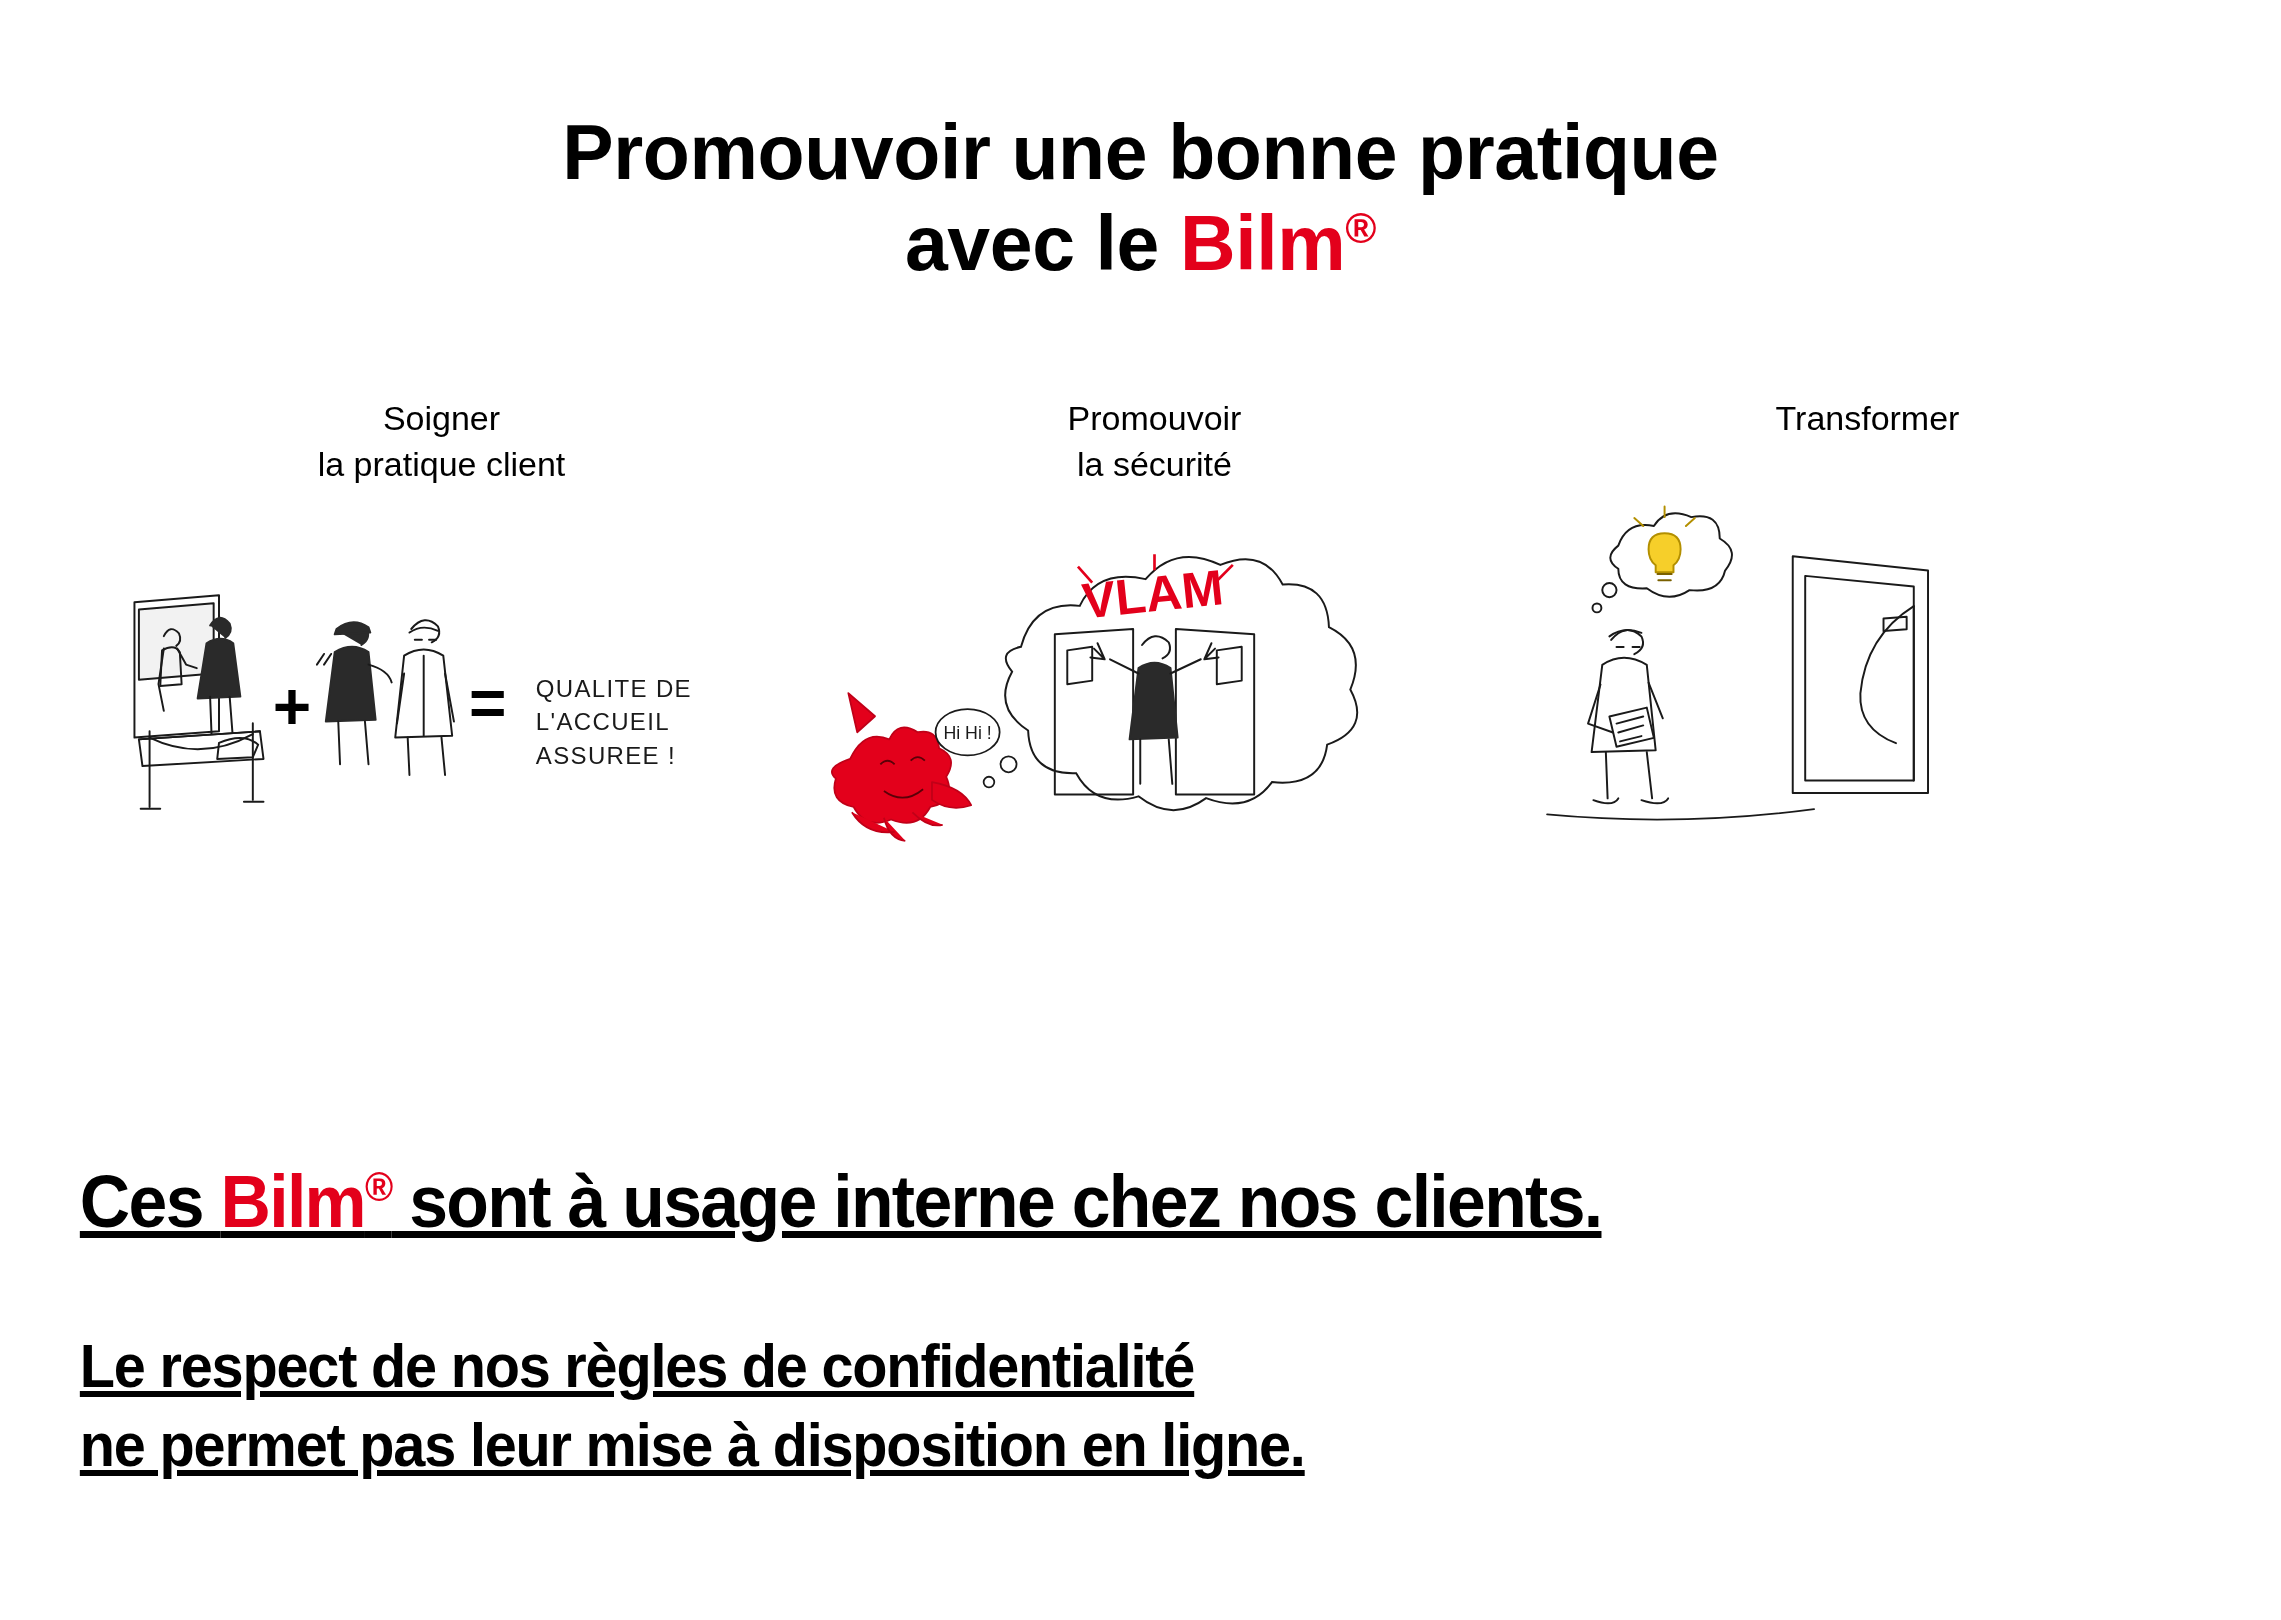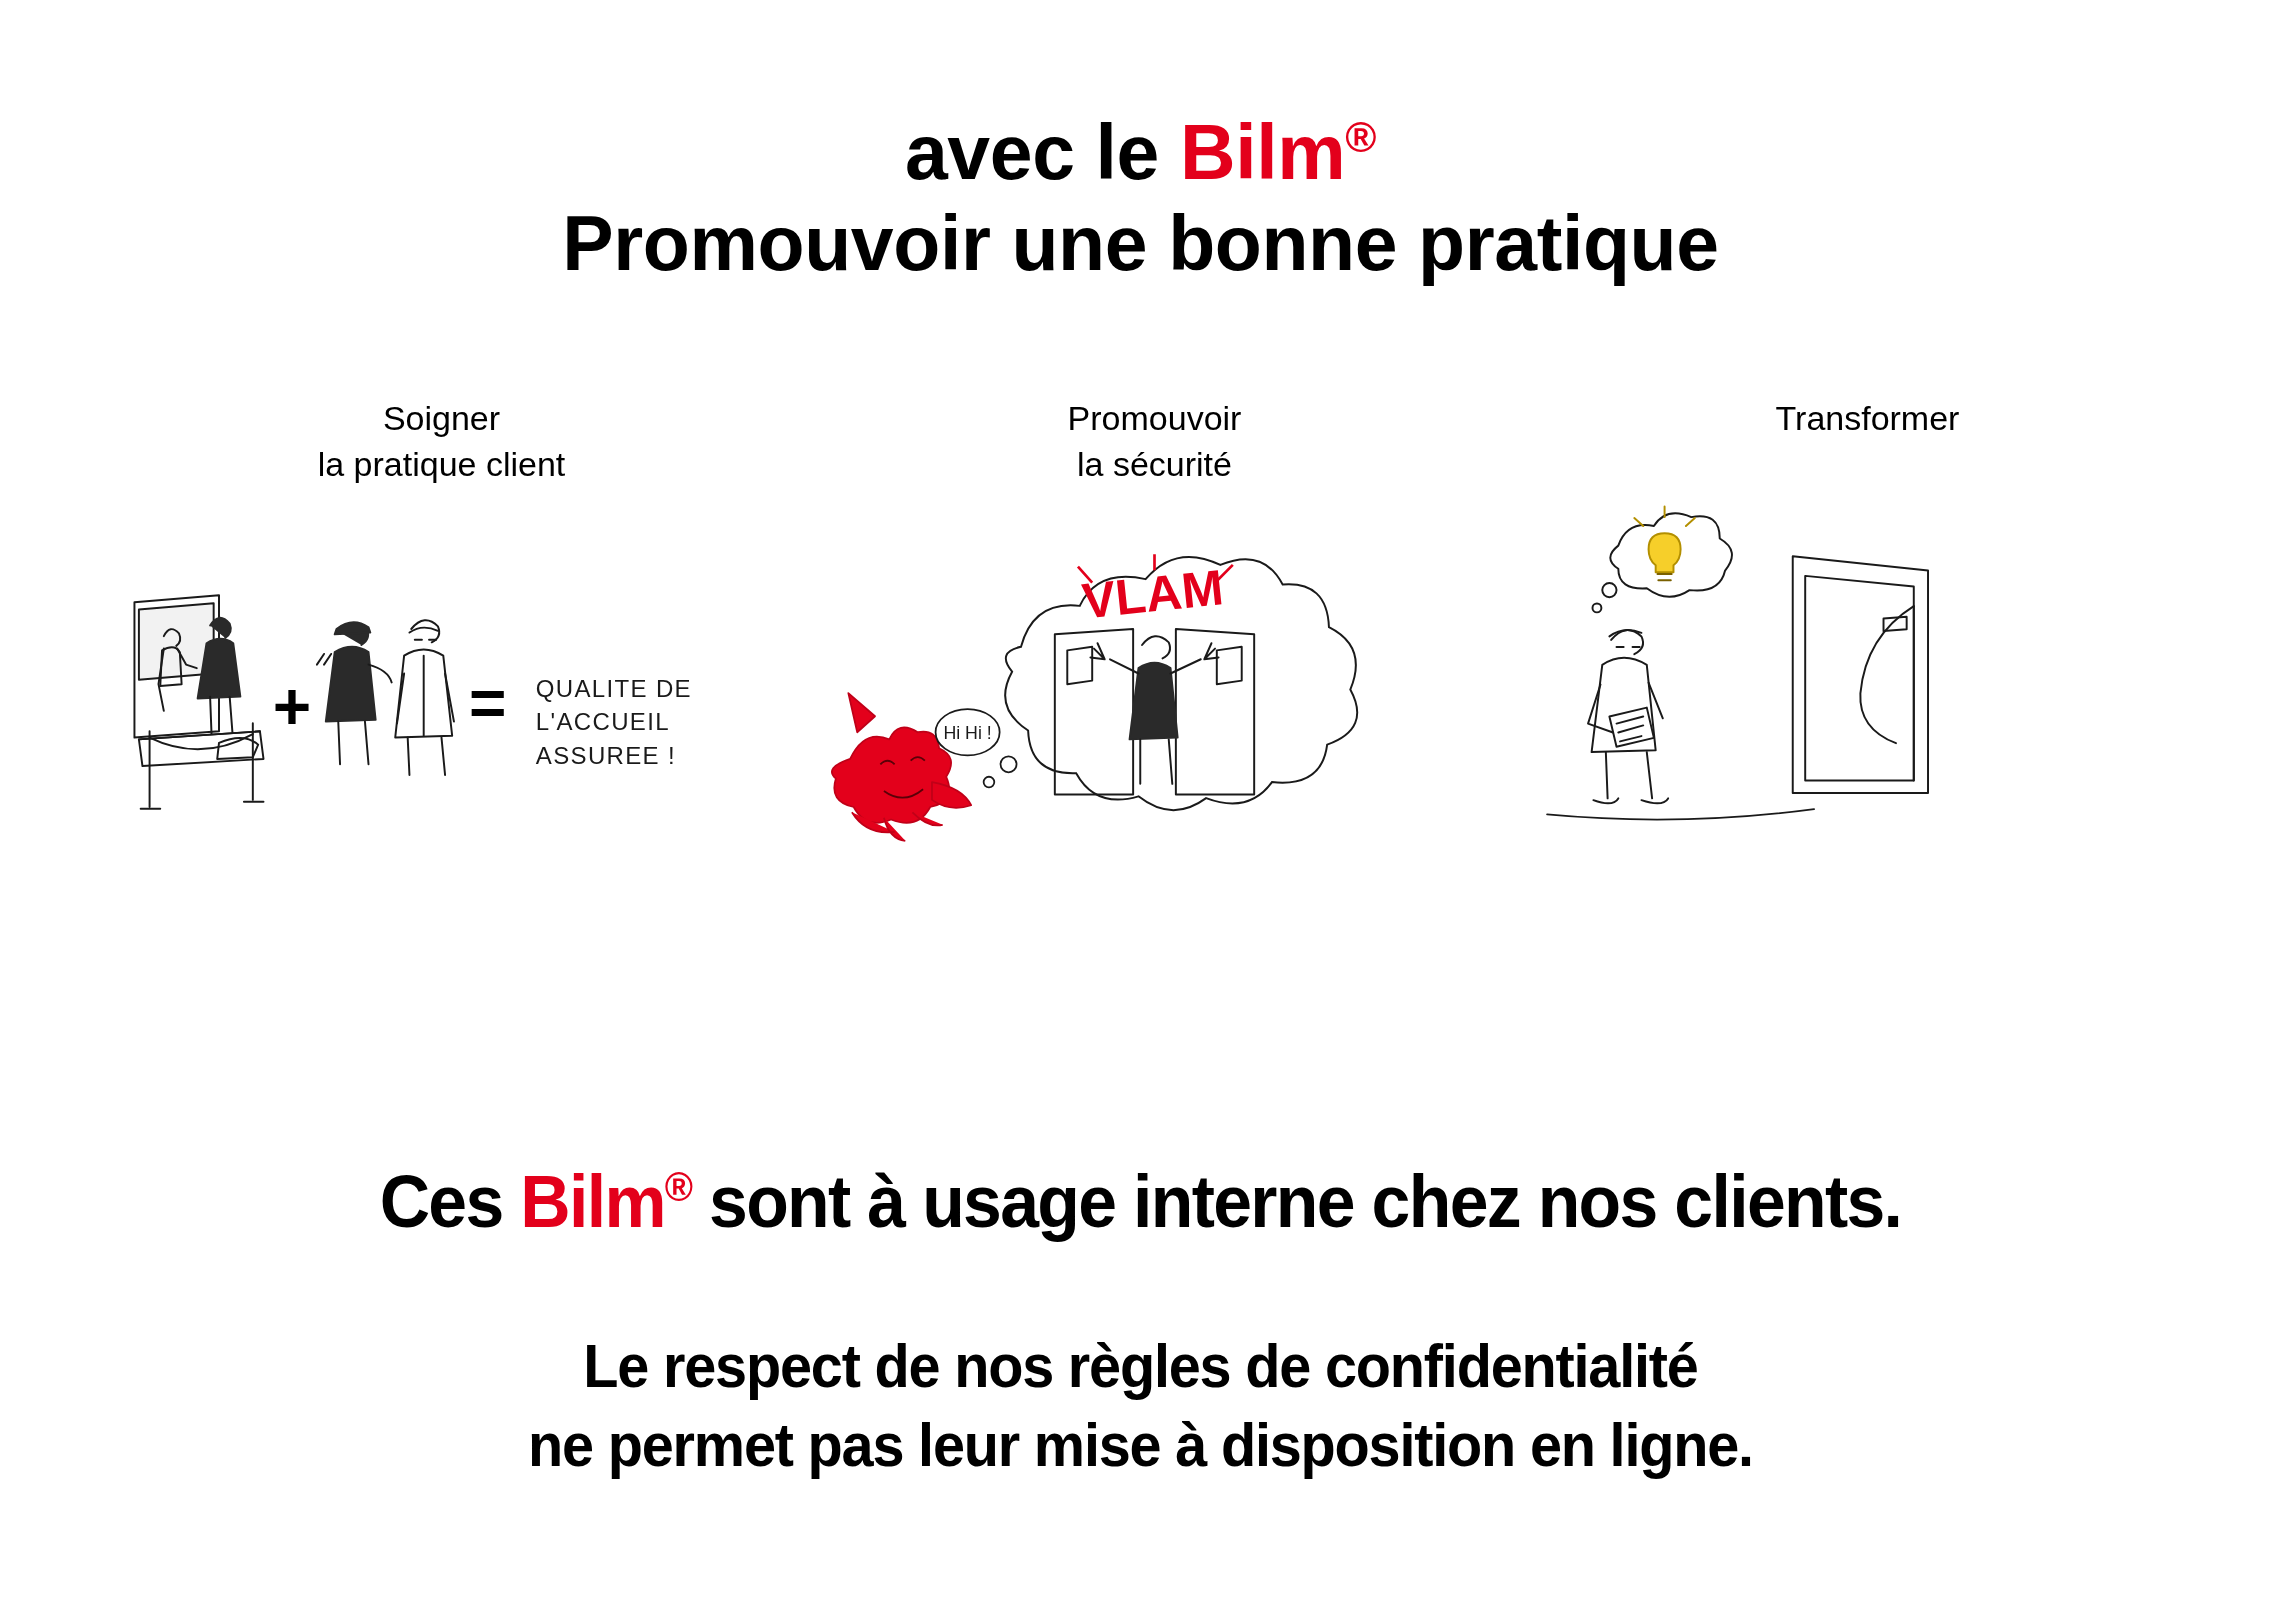--- a/index.html
+++ b/index.html
@@ -69,21 +69,21 @@
     width: 100%;
     height: 100%;
   }
 
   
   .bottom {
     position: absolute;
     left: 0;
     right: 0;
     top: 1158px;
-    text-align: center;
+    text-decoration: underline;
   }
   .stmt-main {
     font-size: 75px;
     font-weight: bold;
     letter-spacing: -1.8px;
     margin-bottom: 82px;
     transform: scaleX(0.93);
   }
   .stmt-sub {
     font-size: 62px;
@@ -91,24 +91,24 @@
     line-height: 1.28;
     letter-spacing: -1.3px;
     transform: scaleX(0.93);
   }
   .stmt-sub .l2 { display: block; }
 </style>
 </head>
 <body>
 
 <div class="title-block">
+  <div class="title-line">Promouvoir une bonne pratique</div>
   <div class="title-line">
     <span>avec le </span><span class="brand-red">Bilm</span><span class="brand-red reg">®</span>
   </div>
-  <div class="title-line">Promouvoir une bonne pratique</div>
 </div>
 
 <div class="columns">
 
   <div class="col">
     <div class="col-caption">
       <span>Soigner</span>
       <span class="c2">la pratique client</span>
     </div>
     <div class="sketch">

